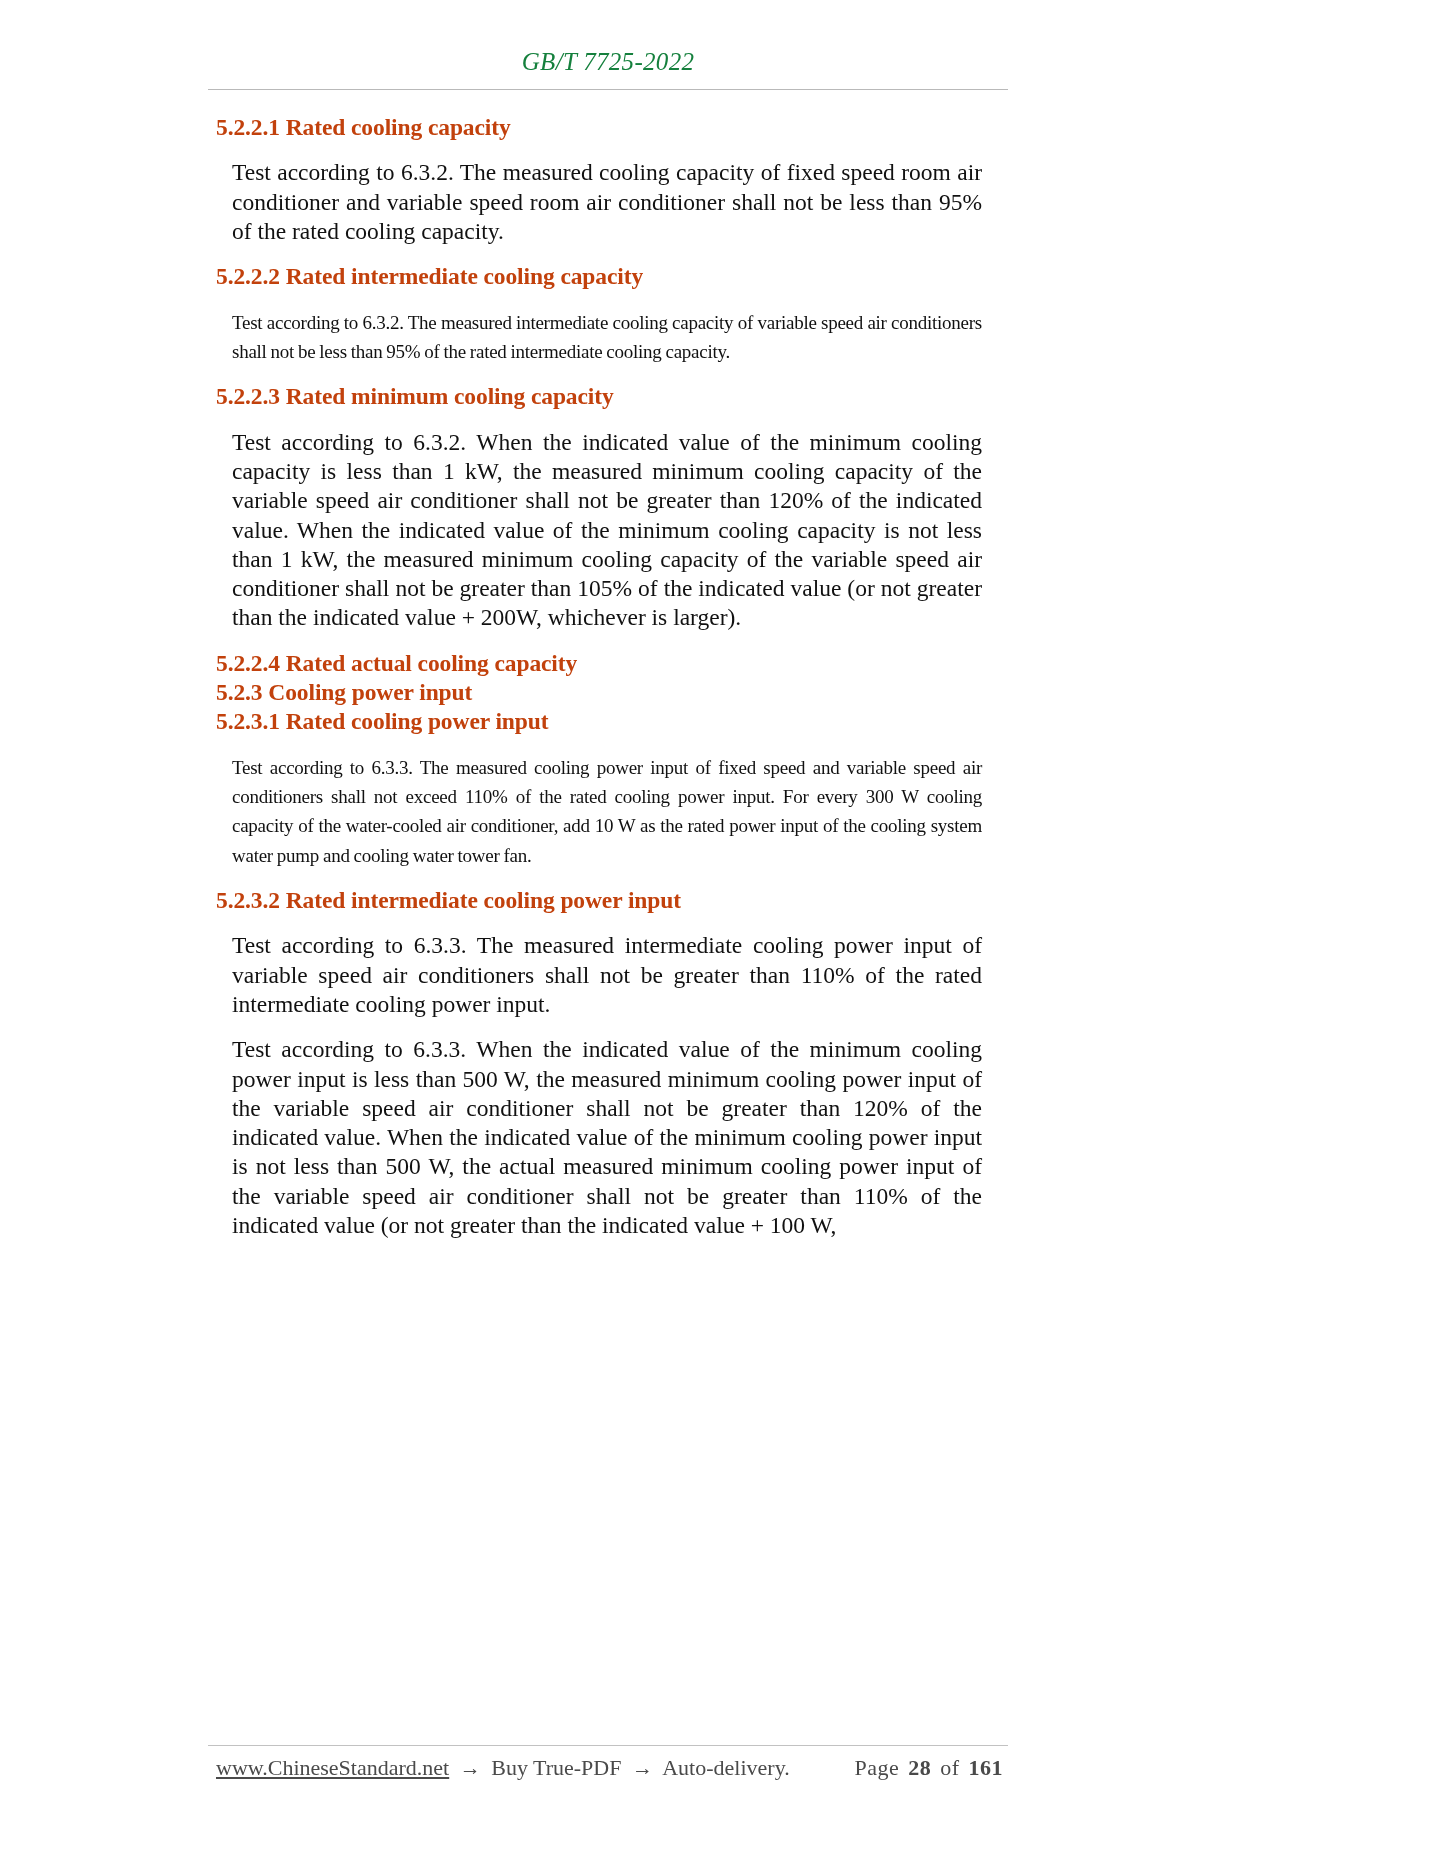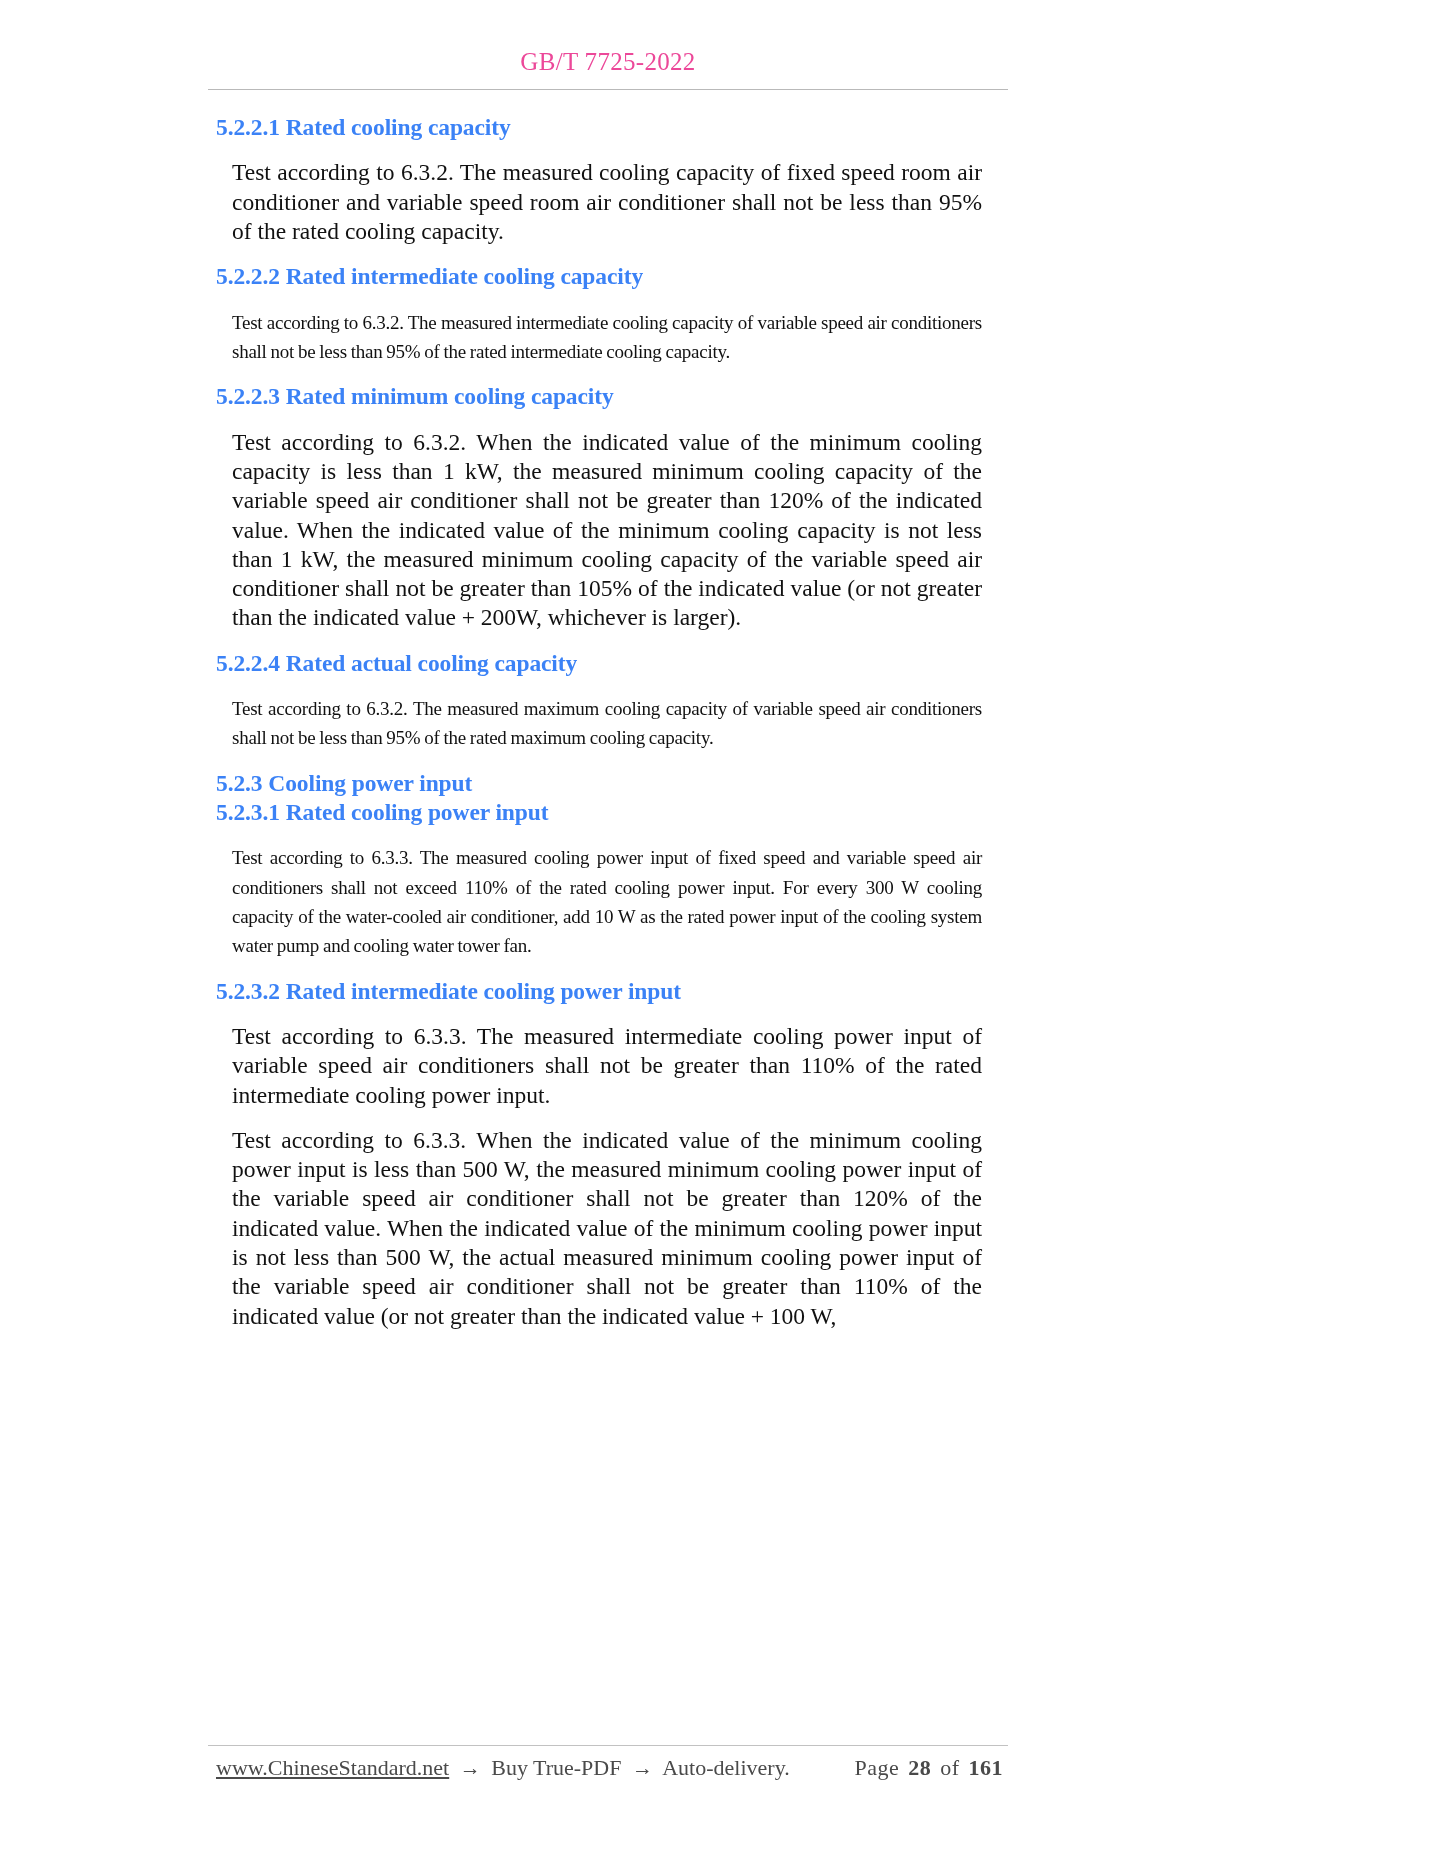--- a/index.html
+++ b/index.html
@@ -28,23 +28,24 @@
   
   .page-header {
     position: absolute;
     left: 208px;
     top: 48px;
     width: 800px;
     text-align: center;
   }
   .header-title {
     font-size: 25px;
-    color: #ec4899;
+    color: #15803d;
     letter-spacing: 0.3px;
     font-family: "Liberation Serif", "DejaVu Serif", serif;
+    font-style: italic;
   }
   .header-rule {
     position: absolute;
     left: 208px;
     top: 89px;
     width: 800px;
     height: 1px;
     background: #b9b9b9;
   }
 
@@ -57,21 +58,21 @@
   }
 
   h3.sec-heading {
     font-family: "Liberation Serif", "DejaVu Serif", serif;
     font-weight: bold;
     font-size: 23.5px;
     line-height: 1.25;
     margin: 0;
     padding: 0;
     letter-spacing: -0.1px;
-    color: #3b82f6;
+    color: #c2410c;
   }
 
   p.body-text {
     font-family: "Liberation Serif", "DejaVu Serif", serif;
     font-size: 23.5px;
     line-height: 29.3px;
     margin: 16px;
     padding: 0;
     text-align: justify;
     text-justify: inter-word;
@@ -147,21 +148,20 @@
     <h3 class="sec-heading gap-first">5.2.2.1 Rated cooling capacity</h3>
     <p class="body-text gap-p-before">Test according to 6.3.2. The measured cooling capacity of fixed speed room air conditioner and variable speed room air conditioner shall not be less than 95% of the rated cooling capacity.</p>
 
     <h3 class="sec-heading gap-h-before">5.2.2.2 Rated intermediate cooling capacity</h3>
     <p class="body-text dense gap-p-before">Test according to 6.3.2. The measured intermediate cooling capacity of variable speed air conditioners shall not be less than 95% of the rated intermediate cooling capacity.</p>
 
     <h3 class="sec-heading gap-h-before">5.2.2.3 Rated minimum cooling capacity</h3>
     <p class="body-text gap-p-before">Test according to 6.3.2. When the indicated value of the minimum cooling capacity is less than 1 kW, the measured minimum cooling capacity of the variable speed air conditioner shall not be greater than 120% of the indicated value. When the indicated value of the minimum cooling capacity is not less than 1 kW, the measured minimum cooling capacity of the variable speed air conditioner shall not be greater than 105% of the indicated value (or not greater than the indicated value + 200W, whichever is larger).</p>
 
     <h3 class="sec-heading gap-h-before">5.2.2.4 Rated actual cooling capacity</h3>
-    <p class="body-text dense gap-p-before">Test according to 6.3.2. The measured maximum cooling capacity of variable speed air conditioners shall not be less than 95% of the rated maximum cooling capacity.</p>
 
     <h3 class="sec-heading gap-h-before">5.2.3 Cooling power input</h3>
 
     <h3 class="sec-heading gap-h-before">5.2.3.1 Rated cooling power input</h3>
     <p class="body-text dense gap-p-before">Test according to 6.3.3. The measured cooling power input of fixed speed and variable speed air conditioners shall not exceed 110% of the rated cooling power input. For every 300 W cooling capacity of the water-cooled air conditioner, add 10 W as the rated power input of the cooling system water pump and cooling water tower fan.</p>
 
     <h3 class="sec-heading gap-h-before">5.2.3.2 Rated intermediate cooling power input</h3>
     <p class="body-text gap-p-before">Test according to 6.3.3. The measured intermediate cooling power input of variable speed air conditioners shall not be greater than 110% of the rated intermediate cooling power input.</p>
 
     <p class="body-text gap-p-before">Test according to 6.3.3. When the indicated value of the minimum cooling power input is less than 500 W, the measured minimum cooling power input of the variable speed air conditioner shall not be greater than 120% of the indicated value. When the indicated value of the minimum cooling power input is not less than 500 W, the actual measured minimum cooling power input of the variable speed air conditioner shall not be greater than 110% of the indicated value (or not greater than the indicated value + 100 W,</p>

